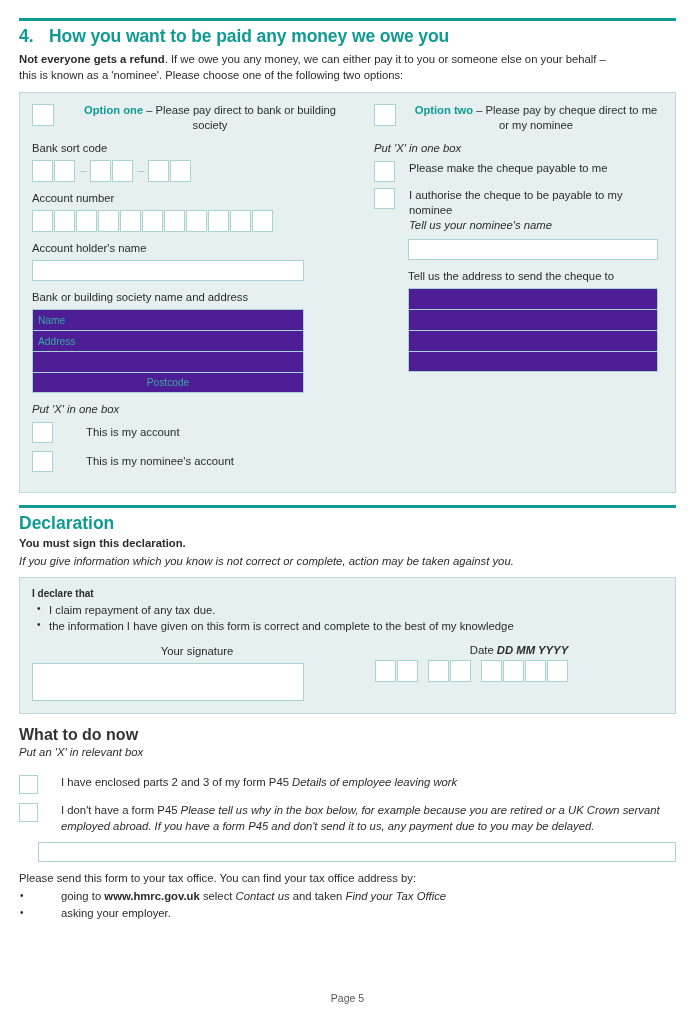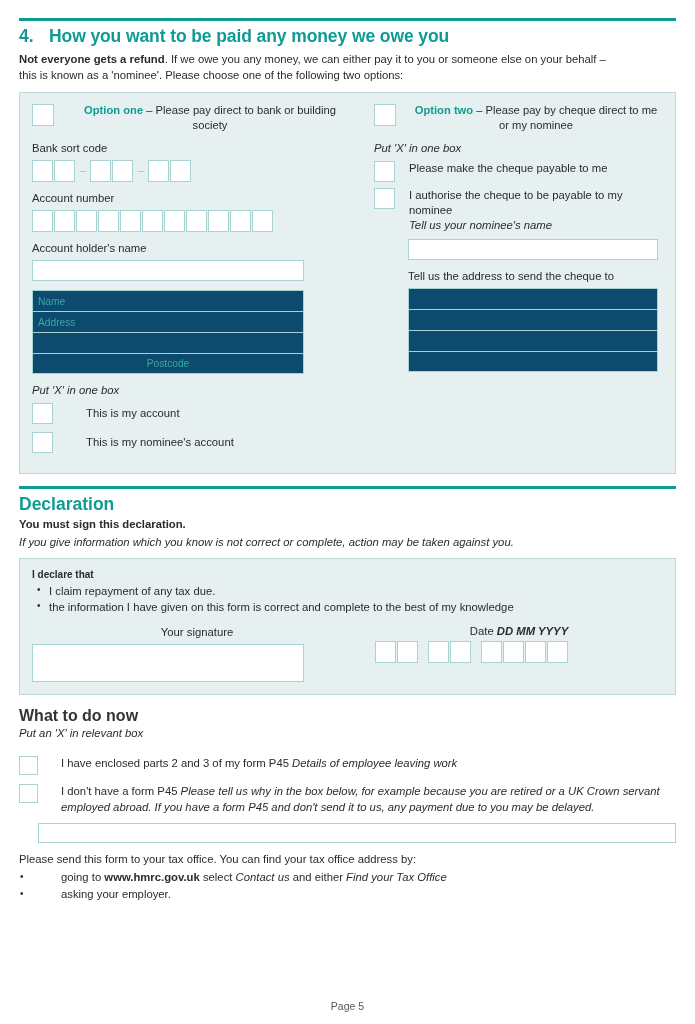--- a/index.html
+++ b/index.html
@@ -143,21 +143,21 @@
   .wfield {
     background: #ffffff;
     border: 1px solid #a9d3d3;
     height: 21px;
     margin-bottom: 9px;
   }
 
   
   .addr-stack { margin-bottom: 9px; }
   .addr-row {
-    background: #0c4a6e;
+    background: #4c1d95;
     border: 1px solid #a9d3d3;
     border-bottom: none;
     height: 21px;
     display: flex;
     align-items: center;
     padding: 0 5px;
     font-size: 10.2px;
     color: #3aa8a0;
   }
   .addr-row:last-child { border-bottom: 1px solid #a9d3d3; }
@@ -303,21 +303,21 @@
     position: absolute;
     left: 1px;
     top: -1px;
     font-size: 10px;
   }
   ul.send-list li b { font-weight: bold; }
   ul.send-list li i { font-style: italic; }
 
   .footer {
     position: absolute;
-    bottom: 12px;
+    bottom: 20px;
     left: 0;
     width: 695px;
     text-align: center;
     font-size: 10.5px;
     color: #555555;
   }
   .spacer-md { height: 12px; }
   .spacer-lg { height: 18px; }
 </style>
 </head>
@@ -372,20 +372,21 @@
           <div class="cbox"></div>
           <div class="cbox"></div>
           <div class="cbox"></div>
           <div class="cbox"></div>
           <div class="cbox"></div>
         </div>
 
         <div class="flabel">Account holder's name</div>
         <div class="wfield" style="width:272px;"></div>
 
+        <div class="flabel">Bank or building society name and address</div>
         <div class="addr-stack" style="width:272px;">
           <div class="addr-row">Name</div>
           <div class="addr-row">Address</div>
           <div class="addr-row"></div>
           <div class="addr-row center">Postcode</div>
         </div>
 
         <div class="flabel-it">Put 'X' in one box</div>
 
         <div class="ckrow tight">
@@ -492,20 +493,20 @@
     <div class="wt-text">
       <span>I don't have a form P45 </span><i>Please tell us why in the box below, for example because you are retired or a UK Crown servant employed abroad. If you have a form P45 and don't send it to us, any payment due to you may be delayed.</i>
     </div>
   </div>
 
   <div class="reason-field"></div>
 
   <div class="send-text">Please send this form to your tax office. You can find your tax office address by:</div>
   <ul class="send-list">
     <li>
-      <span>going to </span><b>www.hmrc.gov.uk</b><span> select </span><i>Contact us</i><span> and either </span><i>Find your Tax Office</i>
+      <span>going to </span><b>www.hmrc.gov.uk</b><span> select </span><i>Contact us</i><span> and taken </span><i>Find your Tax Office</i>
     </li>
     <li>asking your employer.</li>
   </ul>
 
   <div class="footer">Page 5</div>
 
 </div>
 
 </body></html>

